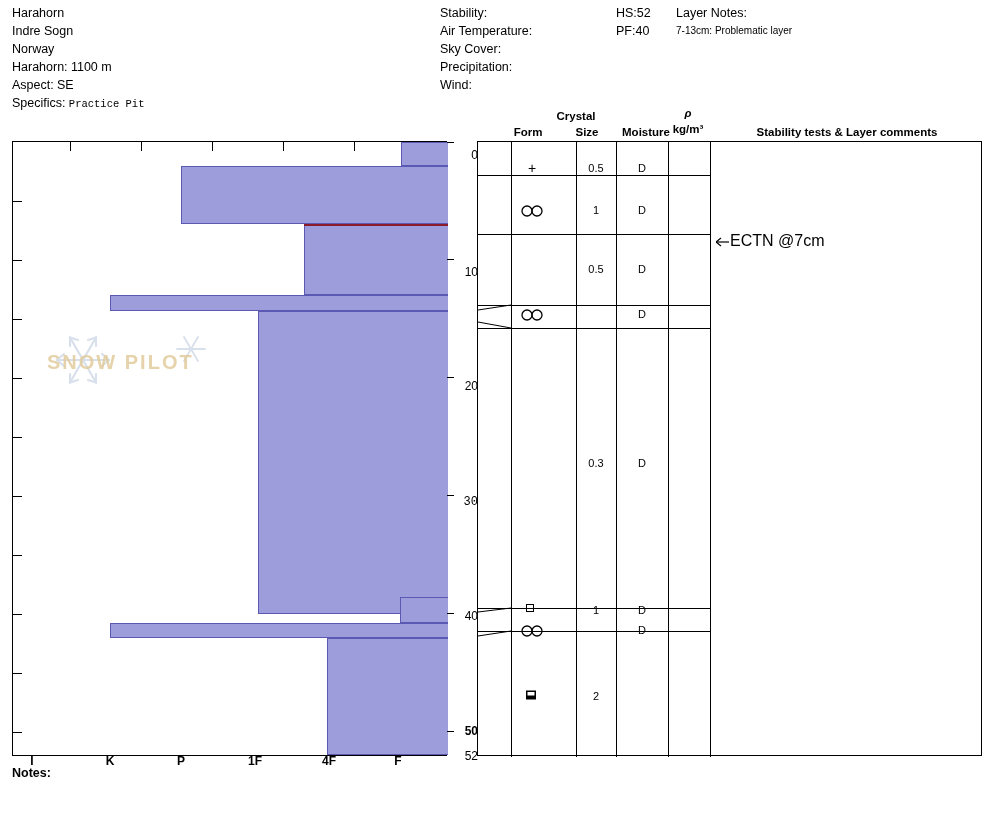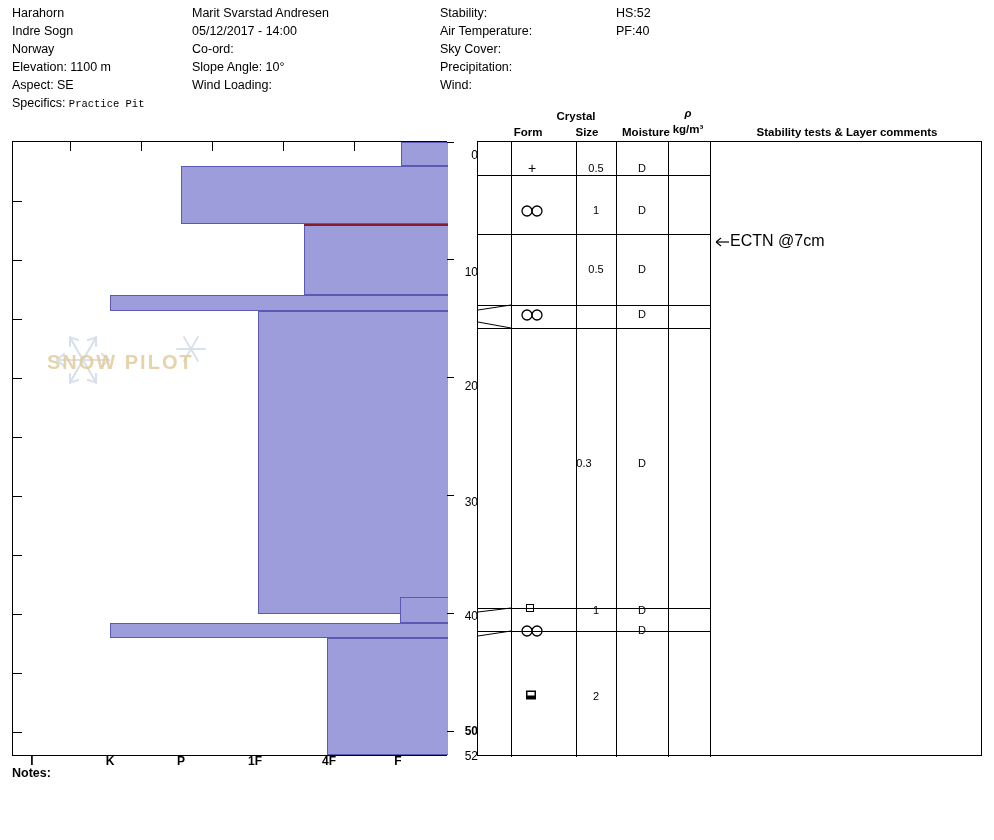--- a/index.html
+++ b/index.html
@@ -231,46 +231,46 @@
 <body>
 
 <div class="page">
 
   <div class="header">
 
     <div class="hdr-col" id="col-loc">
       <div class="hdr-line"><span class="hdr-plain">Harahorn</span></div>
       <div class="hdr-line"><span class="hdr-plain">Indre Sogn</span></div>
       <div class="hdr-line"><span class="hdr-plain">Norway</span></div>
-      <div class="hdr-line"><span class="hdr-label">Elevation:</span> <span class="hdr-val">1100 m</span></div>
+      <div class="hdr-line"><span class="hdr-label">Harahorn:</span> <span class="hdr-val">1100 m</span></div>
       <div class="hdr-line"><span class="hdr-label">Aspect:</span> <span class="hdr-val">SE</span></div>
       <div class="hdr-line"><span class="hdr-label">Specifics:</span> <span class="hdr-val small-val">Practice Pit</span></div>
     </div>
 
-    <div class="hdr-col" id="col-obs">
-      <div class="hdr-line"><span class="hdr-plain">Marit Svarstad Andresen</span></div>
-      <div class="hdr-line"><span class="hdr-plain">05/12/2017 - 14:00</span></div>
-      <div class="hdr-line"><span class="hdr-label">Co-ord:</span> <span class="hdr-val"></span></div>
-      <div class="hdr-line"><span class="hdr-label">Slope Angle:</span> <span class="hdr-val">10°</span></div>
-      <div class="hdr-line"><span class="hdr-label">Wind Loading:</span> <span class="hdr-val"></span></div>
-    </div>
 
     <div class="hdr-col" id="col-wx">
       <div class="hdr-line"><span class="hdr-label">Stability:</span> <span class="hdr-val"></span></div>
       <div class="hdr-line"><span class="hdr-label">Air Temperature:</span> <span class="hdr-val"></span></div>
       <div class="hdr-line"><span class="hdr-label">Sky Cover:</span> <span class="hdr-val"></span></div>
       <div class="hdr-line"><span class="hdr-label">Precipitation:</span> <span class="hdr-val"></span></div>
       <div class="hdr-line"><span class="hdr-label">Wind:</span> <span class="hdr-val"></span></div>
     </div>
 
     <div class="hdr-col" id="col-hs">
       <div class="hdr-line"><span class="hdr-label">HS:</span><span class="hdr-val">52</span></div>
       <div class="hdr-line"><span class="hdr-label">PF:</span><span class="hdr-val">40</span></div>
     </div>
 
+    <div class="hdr-col" id="col-notes">
+      <div class="hdr-line"><span class="hdr-label">Layer Notes:</span></div>
+      <div class="hdr-line layer-note">
+        <span>7-13cm:</span>
+        <span>Problematic layer</span>
+      </div>
+    </div>
   </div>
 
   <div class="coltitle" style="left:540px; top:110px; width:72px;">Crystal</div>
   <div class="coltitle" style="left:498px; top:126px; width:60px;">Form</div>
   <div class="coltitle" style="left:562px; top:126px; width:50px;">Size</div>
   <div class="coltitle" style="left:612px; top:126px; width:68px;">Moisture</div>
   <div class="coltitle" style="left:668px; top:107px; width:40px; font-style:italic;">ρ</div>
   <div class="coltitle" style="left:668px; top:123px; width:40px;">kg/m³</div>
   <div class="coltitle" style="left:712px; top:126px; width:270px;">Stability tests &amp; Layer comments</div>
 
@@ -347,21 +347,21 @@
   <div class="depth-tick" style="left:447px; top:142px;"></div>
   <div class="depth-label" style="left:452px; top:148px;">0</div>
 
   <div class="depth-tick" style="left:447px; top:259px;"></div>
   <div class="depth-label" style="left:452px; top:265px;">10</div>
 
   <div class="depth-tick" style="left:447px; top:377px;"></div>
   <div class="depth-label" style="left:452px; top:379px;">20</div>
 
   <div class="depth-tick" style="left:447px; top:495px;"></div>
-  <div class="depth-label" style="left:452px; top:495px;">30</div>
+  <div class="depth-label" style="left:452px; top:495px;font-family:Liberation Mono, monospace;">30</div>
 
   <div class="depth-tick" style="left:447px; top:613px;"></div>
   <div class="depth-label" style="left:452px; top:609px;">40</div>
 
   <div class="depth-tick" style="left:447px; top:731px;"></div>
   <div class="depth-label" style="left:452px; top:724px;font-weight:bold;">50</div>
 
   <div class="depth-label" style="left:452px; top:749px;">52</div>
 
   <div class="hard-label" style="left:17px;  top:754px;">I</div>
@@ -420,21 +420,21 @@
     </svg>
 
     <svg style="position:absolute; left:46px; top:546px;" width="14" height="14" aria-hidden="true">
       <rect x="2" y="2.5" width="10" height="9" fill="#000"></rect>
       <rect x="3.5" y="4" width="7" height="3.5" fill="#fff"></rect>
     </svg>
 
     <div class="cell" style="left:98px; top:20px;  width:40px;">0.5</div>
     <div class="cell" style="left:98px; top:62px;  width:40px;">1</div>
     <div class="cell" style="left:98px; top:121px; width:40px;">0.5</div>
-    <div class="cell" style="left:86px; top:315px; width:40px;">0.3</div>
+    <div class="cell" style="left:98px; top:315px; width:40px;">0.3</div>
     <div class="cell" style="left:98px; top:462px; width:40px;">1</div>
     <div class="cell" style="left:98px; top:548px; width:40px;">2</div>
 
     <div class="cell" style="left:138px; top:20px;  width:52px;">D</div>
     <div class="cell" style="left:138px; top:62px;  width:52px;">D</div>
     <div class="cell" style="left:138px; top:121px; width:52px;">D</div>
     <div class="cell" style="left:138px; top:166px; width:52px;">D</div>
     <div class="cell" style="left:138px; top:315px; width:52px;">D</div>
     <div class="cell" style="left:138px; top:462px; width:52px;">D</div>
     <div class="cell" style="left:138px; top:482px; width:52px;">D</div>

